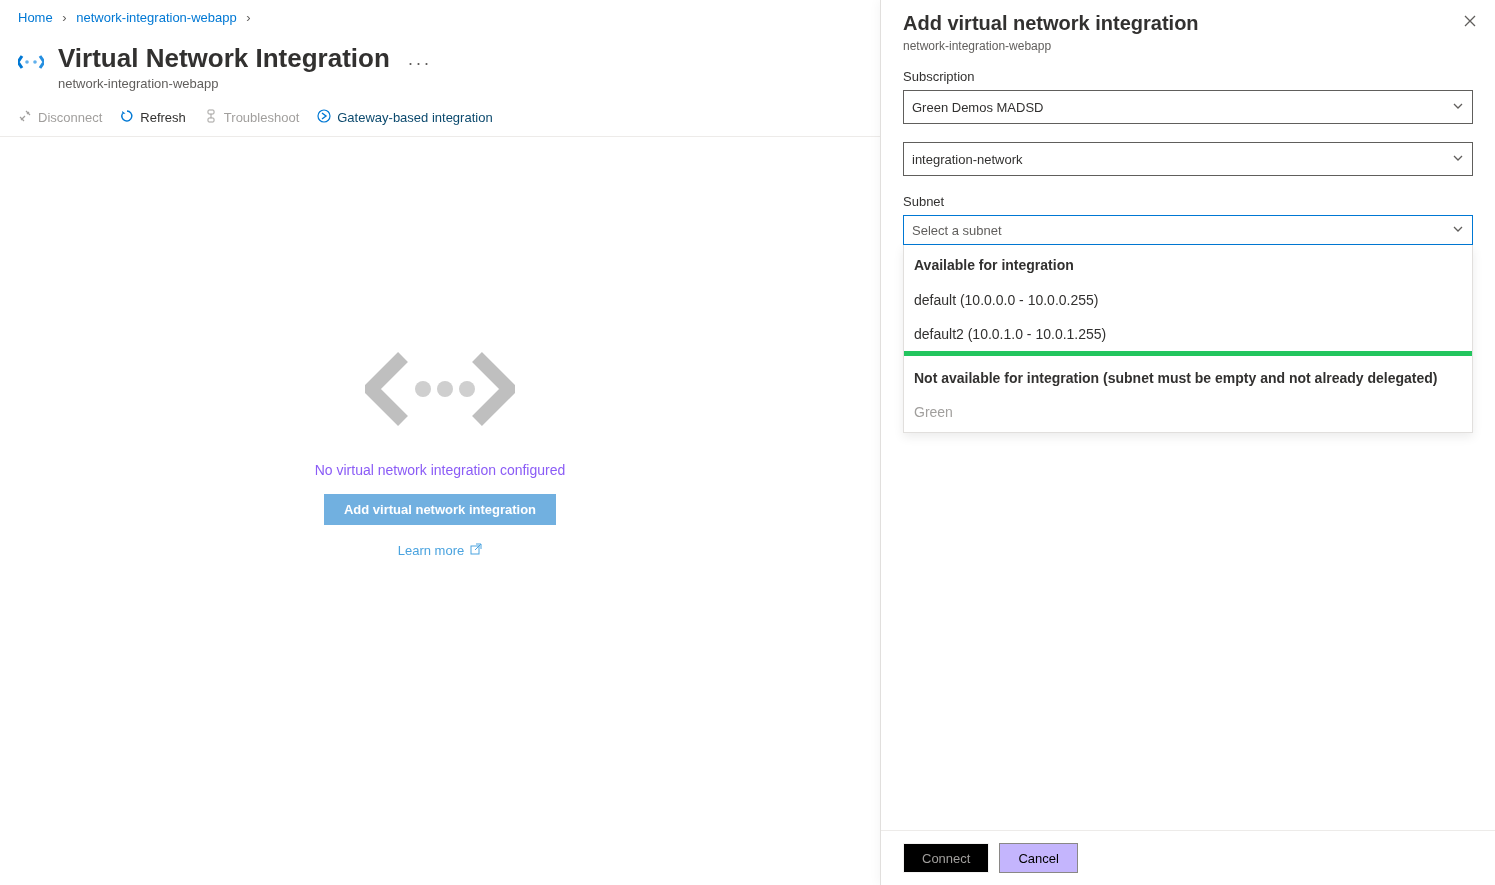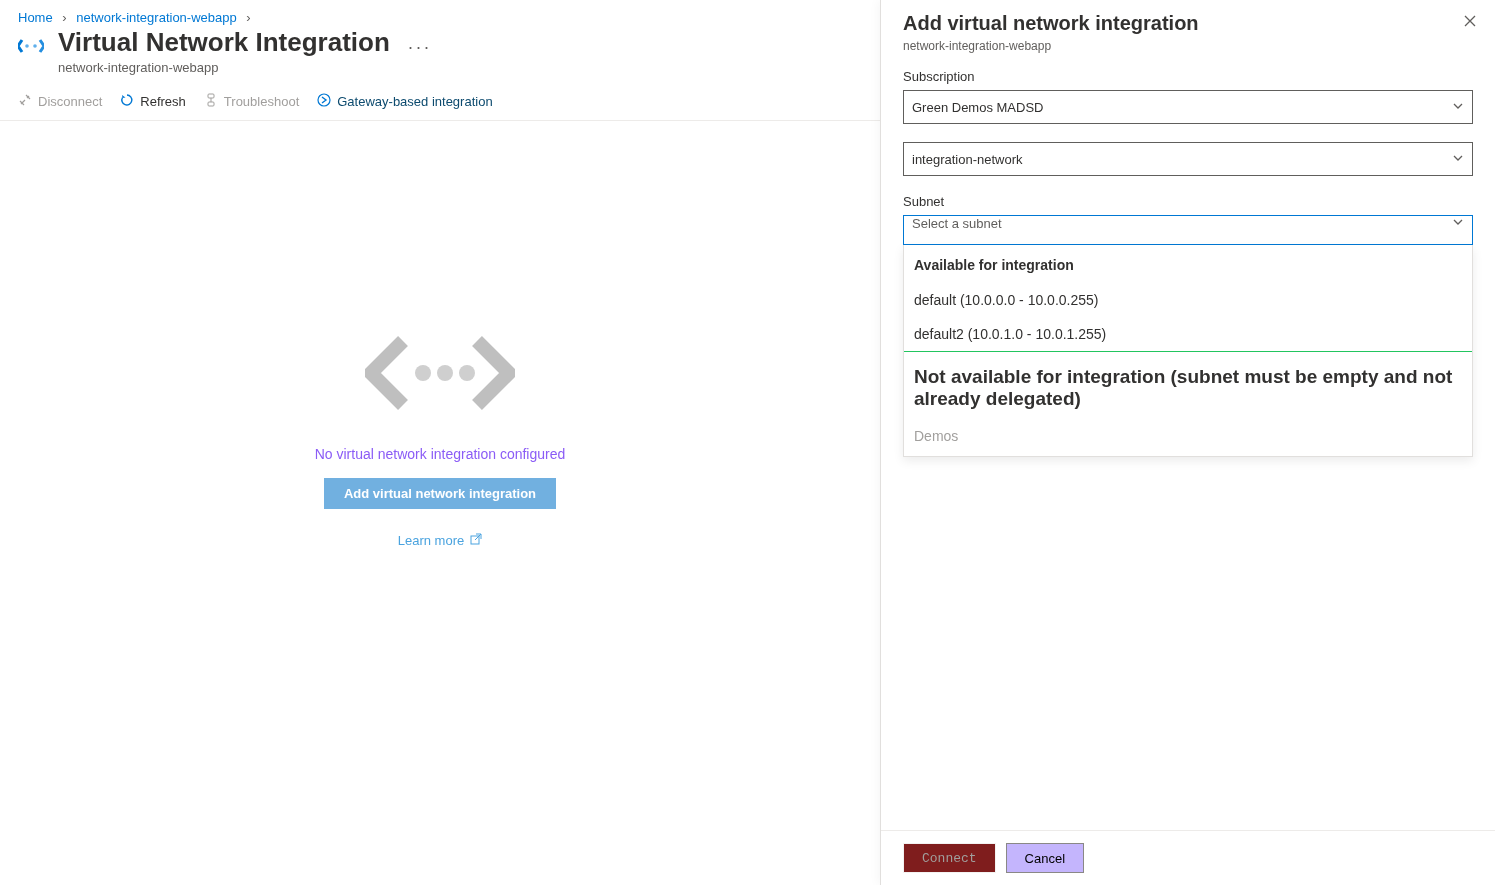--- a/index.html
+++ b/index.html
@@ -15,21 +15,21 @@
     }
     .main-area {
       position: absolute;
       left: 0; top: 0;
       width: 880px;
       height: 100%;
       padding: 10px 18px 0 18px;
     }
     .breadcrumb {
       font-size: 13px;
-      margin-bottom: 2px;
+      margin-bottom: 18px;
     }
     .breadcrumb a { color: #0078d4; text-decoration: none; }
     .breadcrumb .sep { color: #605e5c; margin: 0 6px; }
     .page-header {
       display: flex;
       align-items: flex-start;
       gap: 14px;
       margin-bottom: 8px;
     }
     .page-icon { margin-top: 6px; }
@@ -69,21 +69,21 @@
     .empty-text { color: #8b5cf6; font-size: 14px; margin-bottom: 16px; }
     .add-button {
       background: #71b0e0;
       color: #fff;
       border: none;
       padding: 8px 20px;
       font-size: 13px;
       font-weight: 600;
       cursor: pointer;
     }
-    .learn-more { color: #4aa3df; font-size: 13px; margin-top: 24px; display: flex; align-items: center; gap: 6px; cursor: pointer; }
+    .learn-more { color: #4aa3df; font-size: 13px; margin-top: 18px; display: flex; align-items: center; gap: 6px; cursor: pointer; }
     
     .side-panel {
       position: absolute;
       right: 0; top: 0;
       width: 615px;
       height: 100%;
       border-left: 1px solid #e1dfdd;
       box-shadow: -2px 0 10px rgba(0,0,0,0.04);
       background: #fff;
       display: flex;
@@ -109,21 +109,21 @@
       font-size: 13px;
       cursor: pointer;
       background: #fff;
     }
     .chev { color: #605e5c; }
     .subnet-field { position: relative; margin-top: 8px; }
     .subnet-field .field-label { margin-bottom: 6px; }
     .subnet-select {
       border: 1px solid #0078d4;
       height: 30px;
-      display: flex; padding: 0 8px;
+      display: flex; align-items: center; padding: 0 8px;
       justify-content: space-between;
       font-size: 13px;
       color: #605e5c;
       background: #fff;
     }
     .dropdown {
       border: 1px solid #e1dfdd;
       border-top: none;
       box-shadow: 0 4px 10px rgba(0,0,0,0.08);
       background: #fff;
@@ -131,42 +131,41 @@
     .dropdown .group-header {
       font-weight: 600;
       font-size: 14px;
       padding: 12px 10px 10px 10px;
     }
     .dropdown .option {
       padding: 9px 10px;
       font-size: 14px;
       cursor: pointer;
     }
-    .dropdown .na-header { font-weight: 600; font-size: 19px; padding: 14px 10px 10px 10px; border-top: 1px solid #22c55e; }
+    .dropdown .na-header { font-weight: 600; font-size: 14px; padding: 14px 10px 10px 10px; border-top: 5px solid #22c55e; }
     .dropdown .na-item { padding: 8px 10px 12px 10px; color: #a19f9d; font-size: 14px; }
     .panel-footer {
       border-top: 1px solid #edebe9;
       padding: 12px 22px;
       display: flex;
       gap: 10px;
     }
     .btn {
       height: 30px;
       padding: 0 18px;
       font-size: 13px;
       cursor: pointer;
       border: 1px solid #8a8886;
       background: #c4b5fd;
     }
     .btn.disabled {
-      background: #7f1d1d;
+      background: #000000;
       border: 1px solid #f3f2f1;
       color: #a19f9d;
       cursor: default;
-      font-family: Liberation Mono, monospace;
     }
   </style>
 </head>
 <body>
 
 <div class="main-area">
   <div class="breadcrumb">
     <a href="#">Home</a>
     <span class="sep">›</span>
     <a href="#">network-integration-webapp</a>
@@ -292,21 +291,21 @@
           <svg width="12" height="12" viewBox="0 0 12 12">
               <path d="M2 4 L6 8 L10 4" stroke="#605e5c" stroke-width="1.3" fill="none"></path>
             </svg>
         </span>
       </div>
       <div class="dropdown">
         <div class="group-header">Available for integration</div>
         <div class="option">default (10.0.0.0 - 10.0.0.255)</div>
         <div class="option">default2 (10.0.1.0 - 10.0.1.255)</div>
         <div class="na-header">Not available for integration (subnet must be empty and not already delegated)</div>
-        <div class="na-item">Demos</div>
+        <div class="na-item">Green</div>
       </div>
     </div>
   </div>
   <div class="panel-footer">
     <button class="btn disabled">Connect</button>
     <button class="btn">Cancel</button>
   </div>
 </div>
 
 </body></html>

